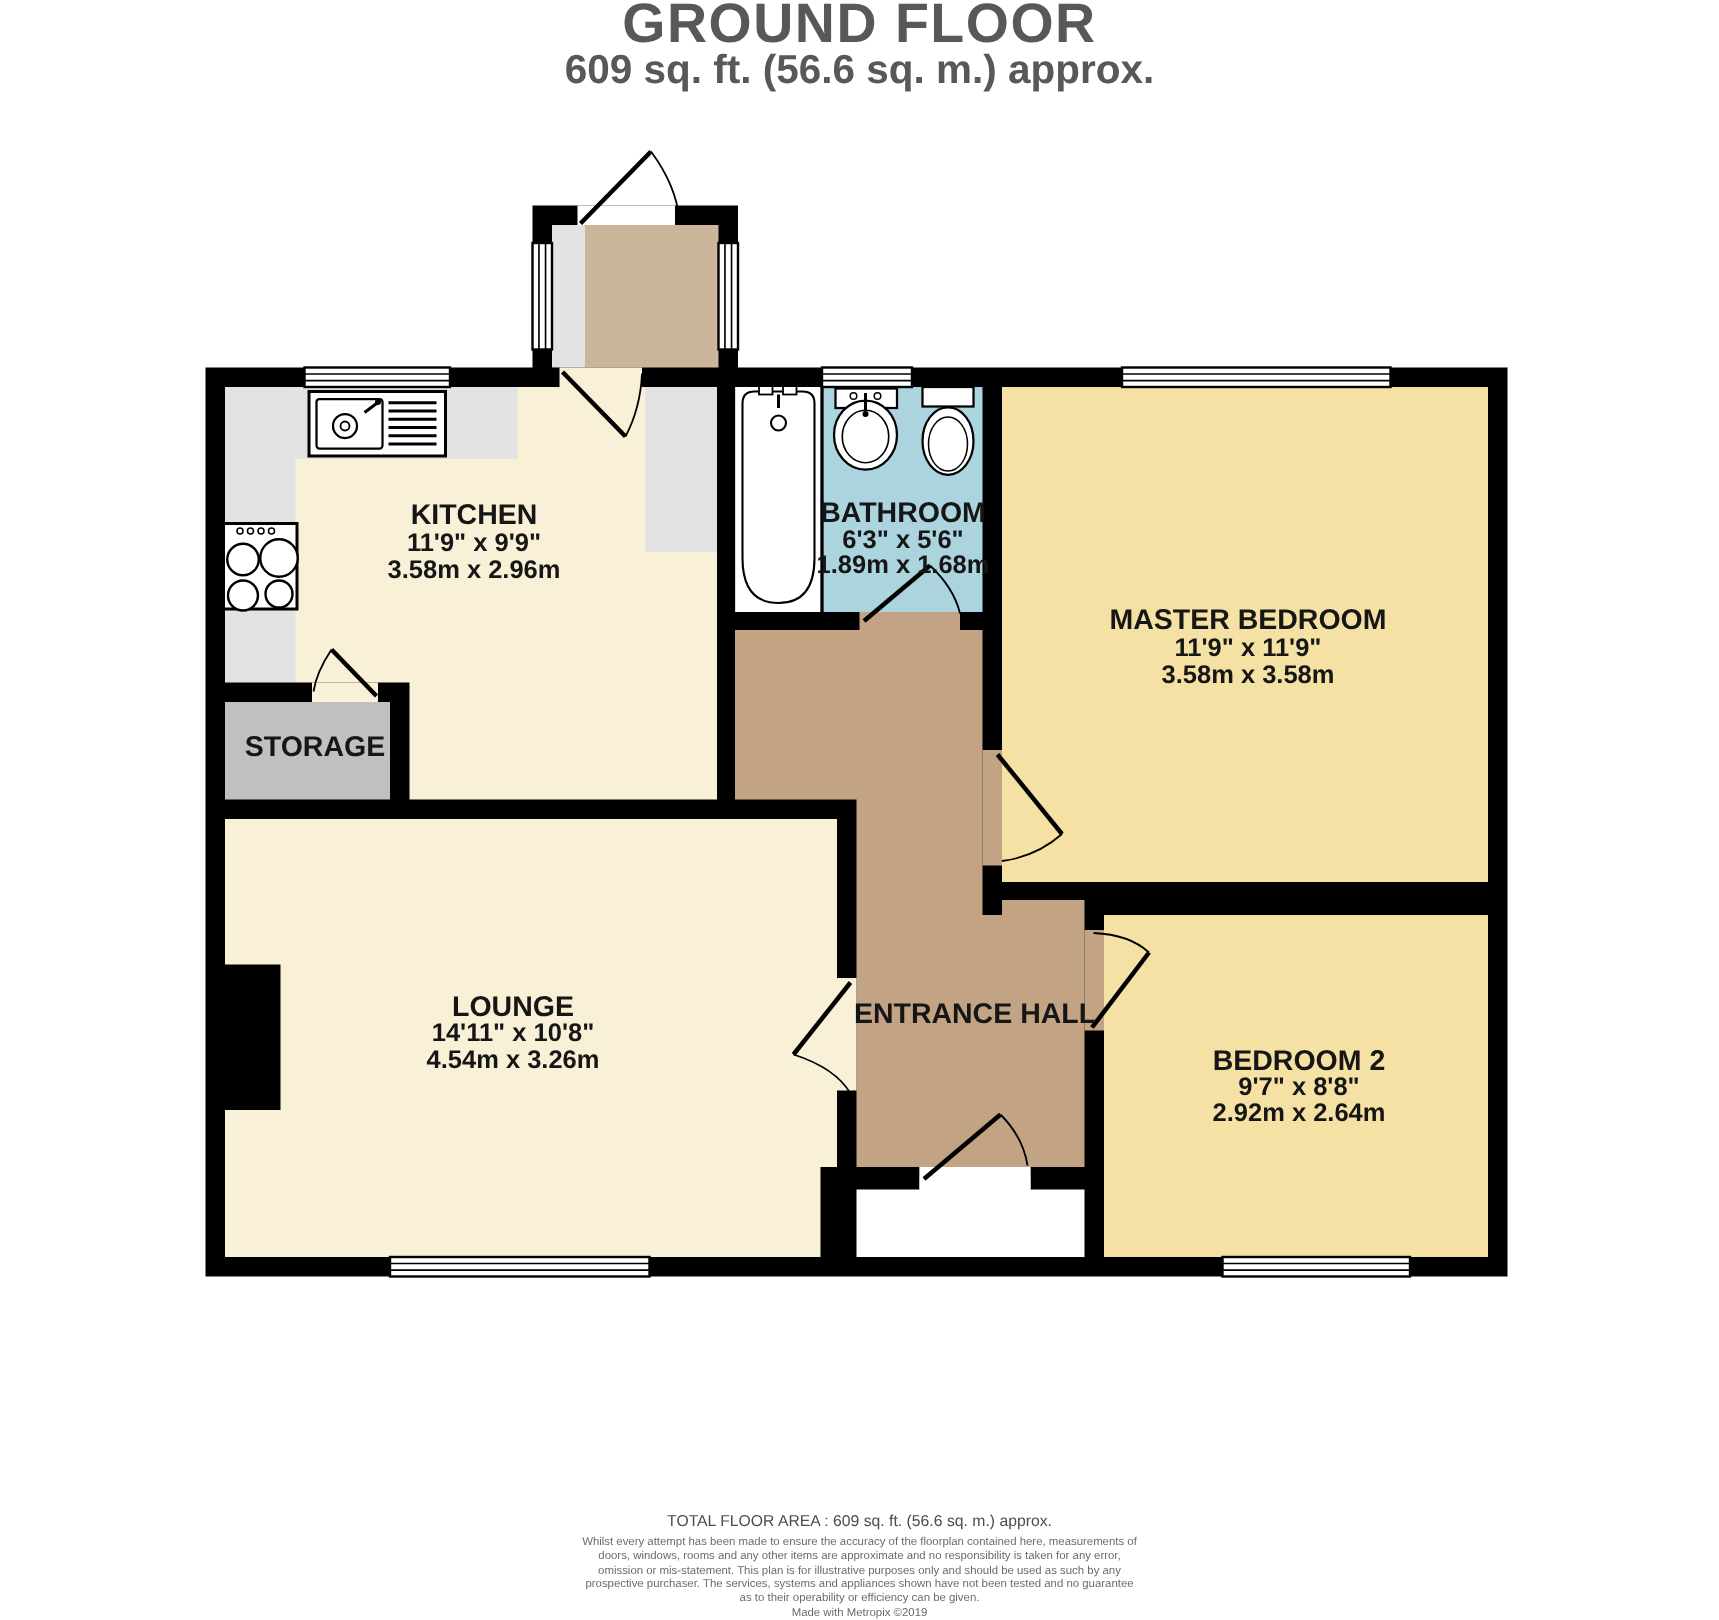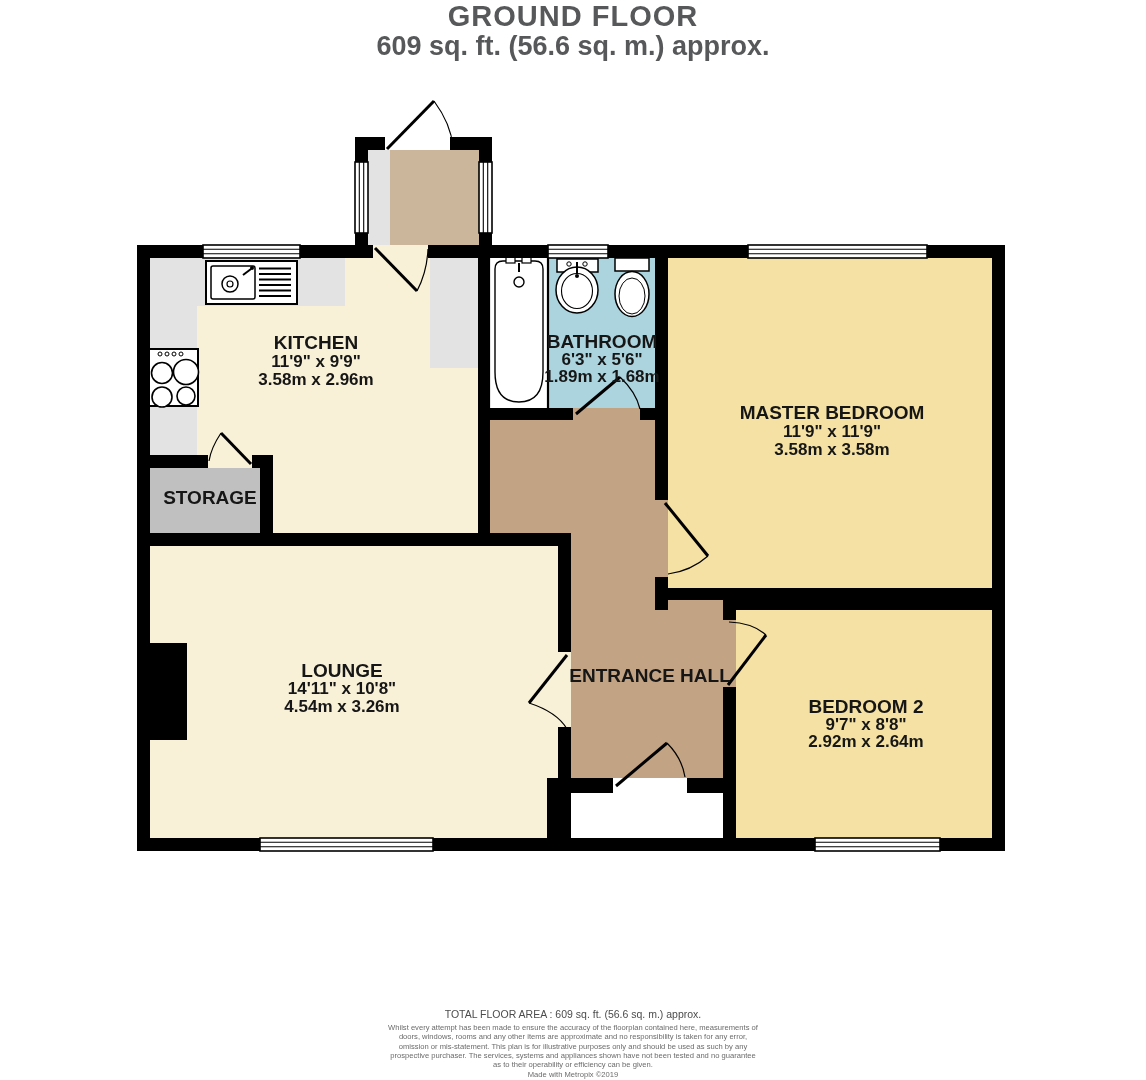--- a/index.html
+++ b/index.html
@@ -1,20 +1,20 @@
 <!DOCTYPE html>
 <html><head>
 <meta charset="utf-8">
 <style>
   html,body{margin:0;padding:0;background:#ffffff;}
   #stage{position:relative;width:1146px;height:1080px;background:#fff;overflow:hidden;
          font-family:"Liberation Sans",sans-serif;}
   .header{position:absolute;top:0;left:0;width:100%;text-align:center;
           color:#57585A;font-weight:bold;}
-  .header .l1{font-size:29px;line-height:32px;letter-spacing:1px;}
+  .header .l1{font-size:37px;line-height:32px;letter-spacing:1px;}
   .header .l2{font-size:27px;line-height:28px;}
   #plan{position:absolute;left:0;top:0;}
   svg text{font-family:"Liberation Sans",sans-serif;font-weight:bold;fill:#161616;}
   .rn{font-size:19px;}
   .rd{font-size:17px;}
   .footer{position:absolute;top:1008px;left:0;width:100%;text-align:center;}
   .footer .total{font-size:10.5px;color:#4c4c4c;text-align:center;}
   .footer .disc{width:374px;margin:3px auto 0;font-size:7.6px;line-height:1.22;color:#6b6b6b;}
   .footer .credit{font-size:7.6px;color:#6b6b6b;margin-top:1px;}
 </style>

